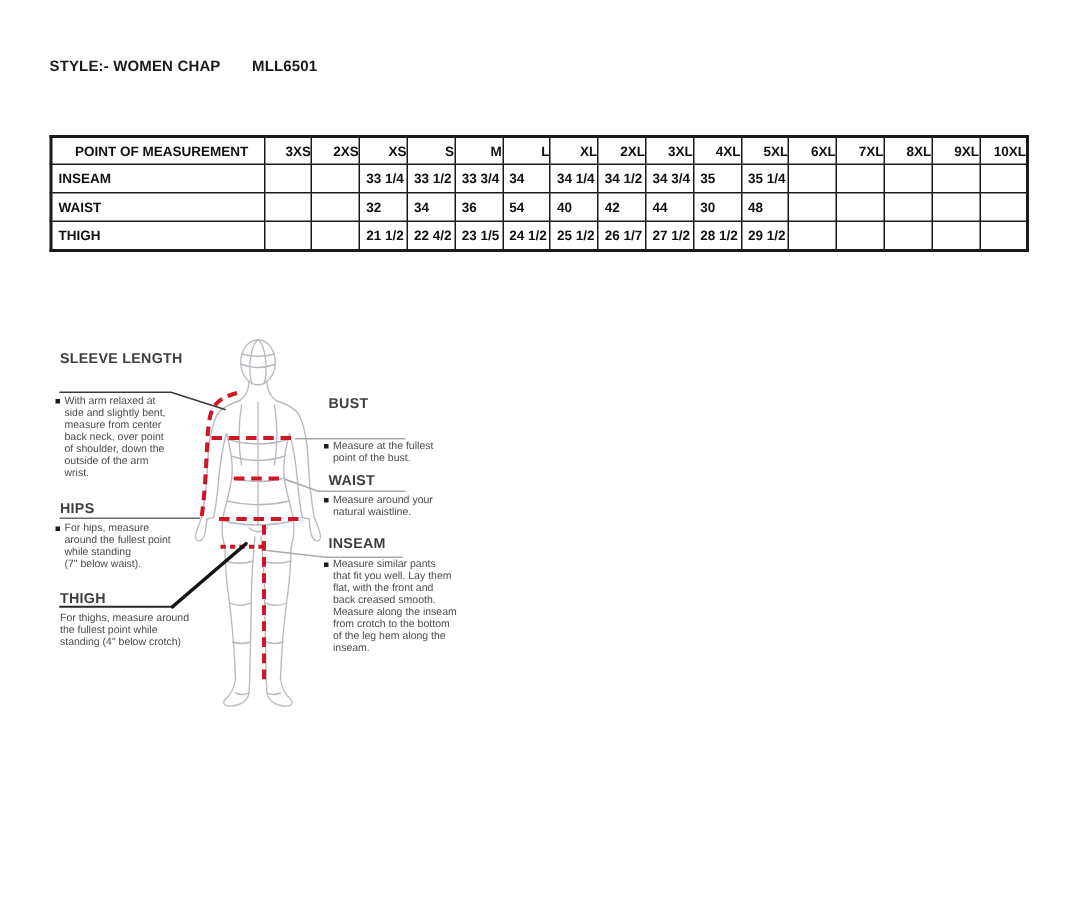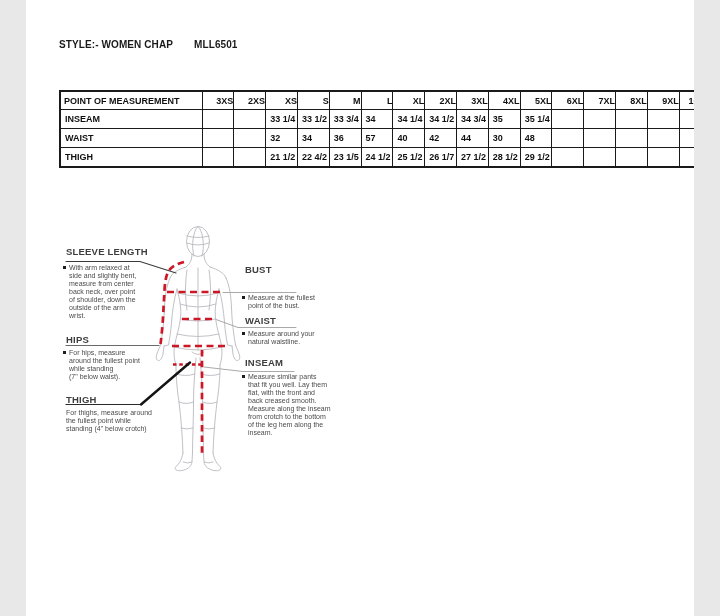--- a/index.html
+++ b/index.html
@@ -1,17 +1,17 @@
 <!DOCTYPE html>
 <html><head>
 <meta charset="utf-8">
 <style>
   html,body { margin:0; padding:0; background:#e8e8e8; }
   .page {
-    position:relative; width:668px; height:616px; margin:0 auto;
+    position:relative; width:720px; height:616px; margin:0 auto;
     background:#ffffff; overflow:hidden;
     font-family:"Liberation Sans", sans-serif;
   }
   .title-row {
     position:absolute; left:33px; top:39px;
     display:flex; gap:21px;
     font-size:10px; font-weight:bold; color:#1a1a1a; letter-spacing:0.1px;
   }
   .note-line {
     position:absolute; left:33px; top:180px;
@@ -23,21 +23,21 @@
     font-family:"Liberation Sans", sans-serif;
     font-size:9px; font-weight:bold; color:#101010;
     border:2px solid #1a1a1a;
   }
   table.size-chart th, table.size-chart td {
     border:1.5px solid #1a1a1a; height:18px;
     padding:0 1px 0 4px; text-align:left; vertical-align:middle;
     white-space:nowrap; overflow:hidden;
   }
   table.size-chart thead th { text-align:right; padding:0; height:17px; }
-  table.size-chart thead th.poml { text-align:left; padding-left:3px; }
+  table.size-chart thead th.poml { text-align:left; padding-left:15px; }
   .mlabel {
     position:absolute; font-size:9.5px; font-weight:bold;
     color:#3e3e3e; letter-spacing:0.2px; white-space:nowrap; z-index:2;
   }
   .mtext {
     position:absolute; display:flex; gap:3px;
     font-size:7px; line-height:8px; color:#4b4b4b; z-index:2;
   }
   .mtext .bullet { width:3px; height:3px; background:#1d1d1d; margin-top:2px; flex:none; }
   .mtext .btxt { white-space:pre-line; }
@@ -114,21 +114,21 @@
         <td></td>
         <td></td>
       </tr>
       <tr>
         <td>WAIST</td>
         <td></td>
         <td></td>
         <td>32</td>
         <td>34</td>
         <td>36</td>
-        <td>57</td>
+        <td>54</td>
         <td>40</td>
         <td>42</td>
         <td>44</td>
         <td>30</td>
         <td>48</td>
         <td></td>
         <td></td>
         <td></td>
         <td></td>
         <td></td>
@@ -214,21 +214,21 @@
       <path stroke="#3a3a3a" stroke-width="1.1" d="M40,261.5 H114 L150,273"></path>
       <path stroke="#6a6a6a" stroke-width="1" d="M40,345.5 H133"></path>
       <path stroke="#2a2a2a" stroke-width="1.2" d="M40,404.5 H116"></path>
       <path stroke="#141414" stroke-width="2.4" d="M115,404.5 L164,362.5"></path>
       <path stroke="#a9a9a9" stroke-width="1" d="M197,292.5 H270"></path>
       <path stroke="#a9a9a9" stroke-width="1" d="M190,319.5 L212,327.5 H270"></path>
       <path stroke="#a9a9a9" stroke-width="1" d="M178,367 L217,371.5 H268"></path>
     </g>
   </svg>
 
-  <div class="mlabel" style="left:40px;top:246px">SLEEVE LENGTH</div>
+  <div class="mlabel" style="left:40px;top:234px">SLEEVE LENGTH</div>
   <div class="mtext" style="left:37px;top:264px;width:88px">
     <span class="bullet"></span>
     <span class="btxt">With arm relaxed at
 side and slightly bent,
 measure from center
 back neck, over point
 of shoulder, down the
 outside of the arm
 wrist.</span>
   </div>

